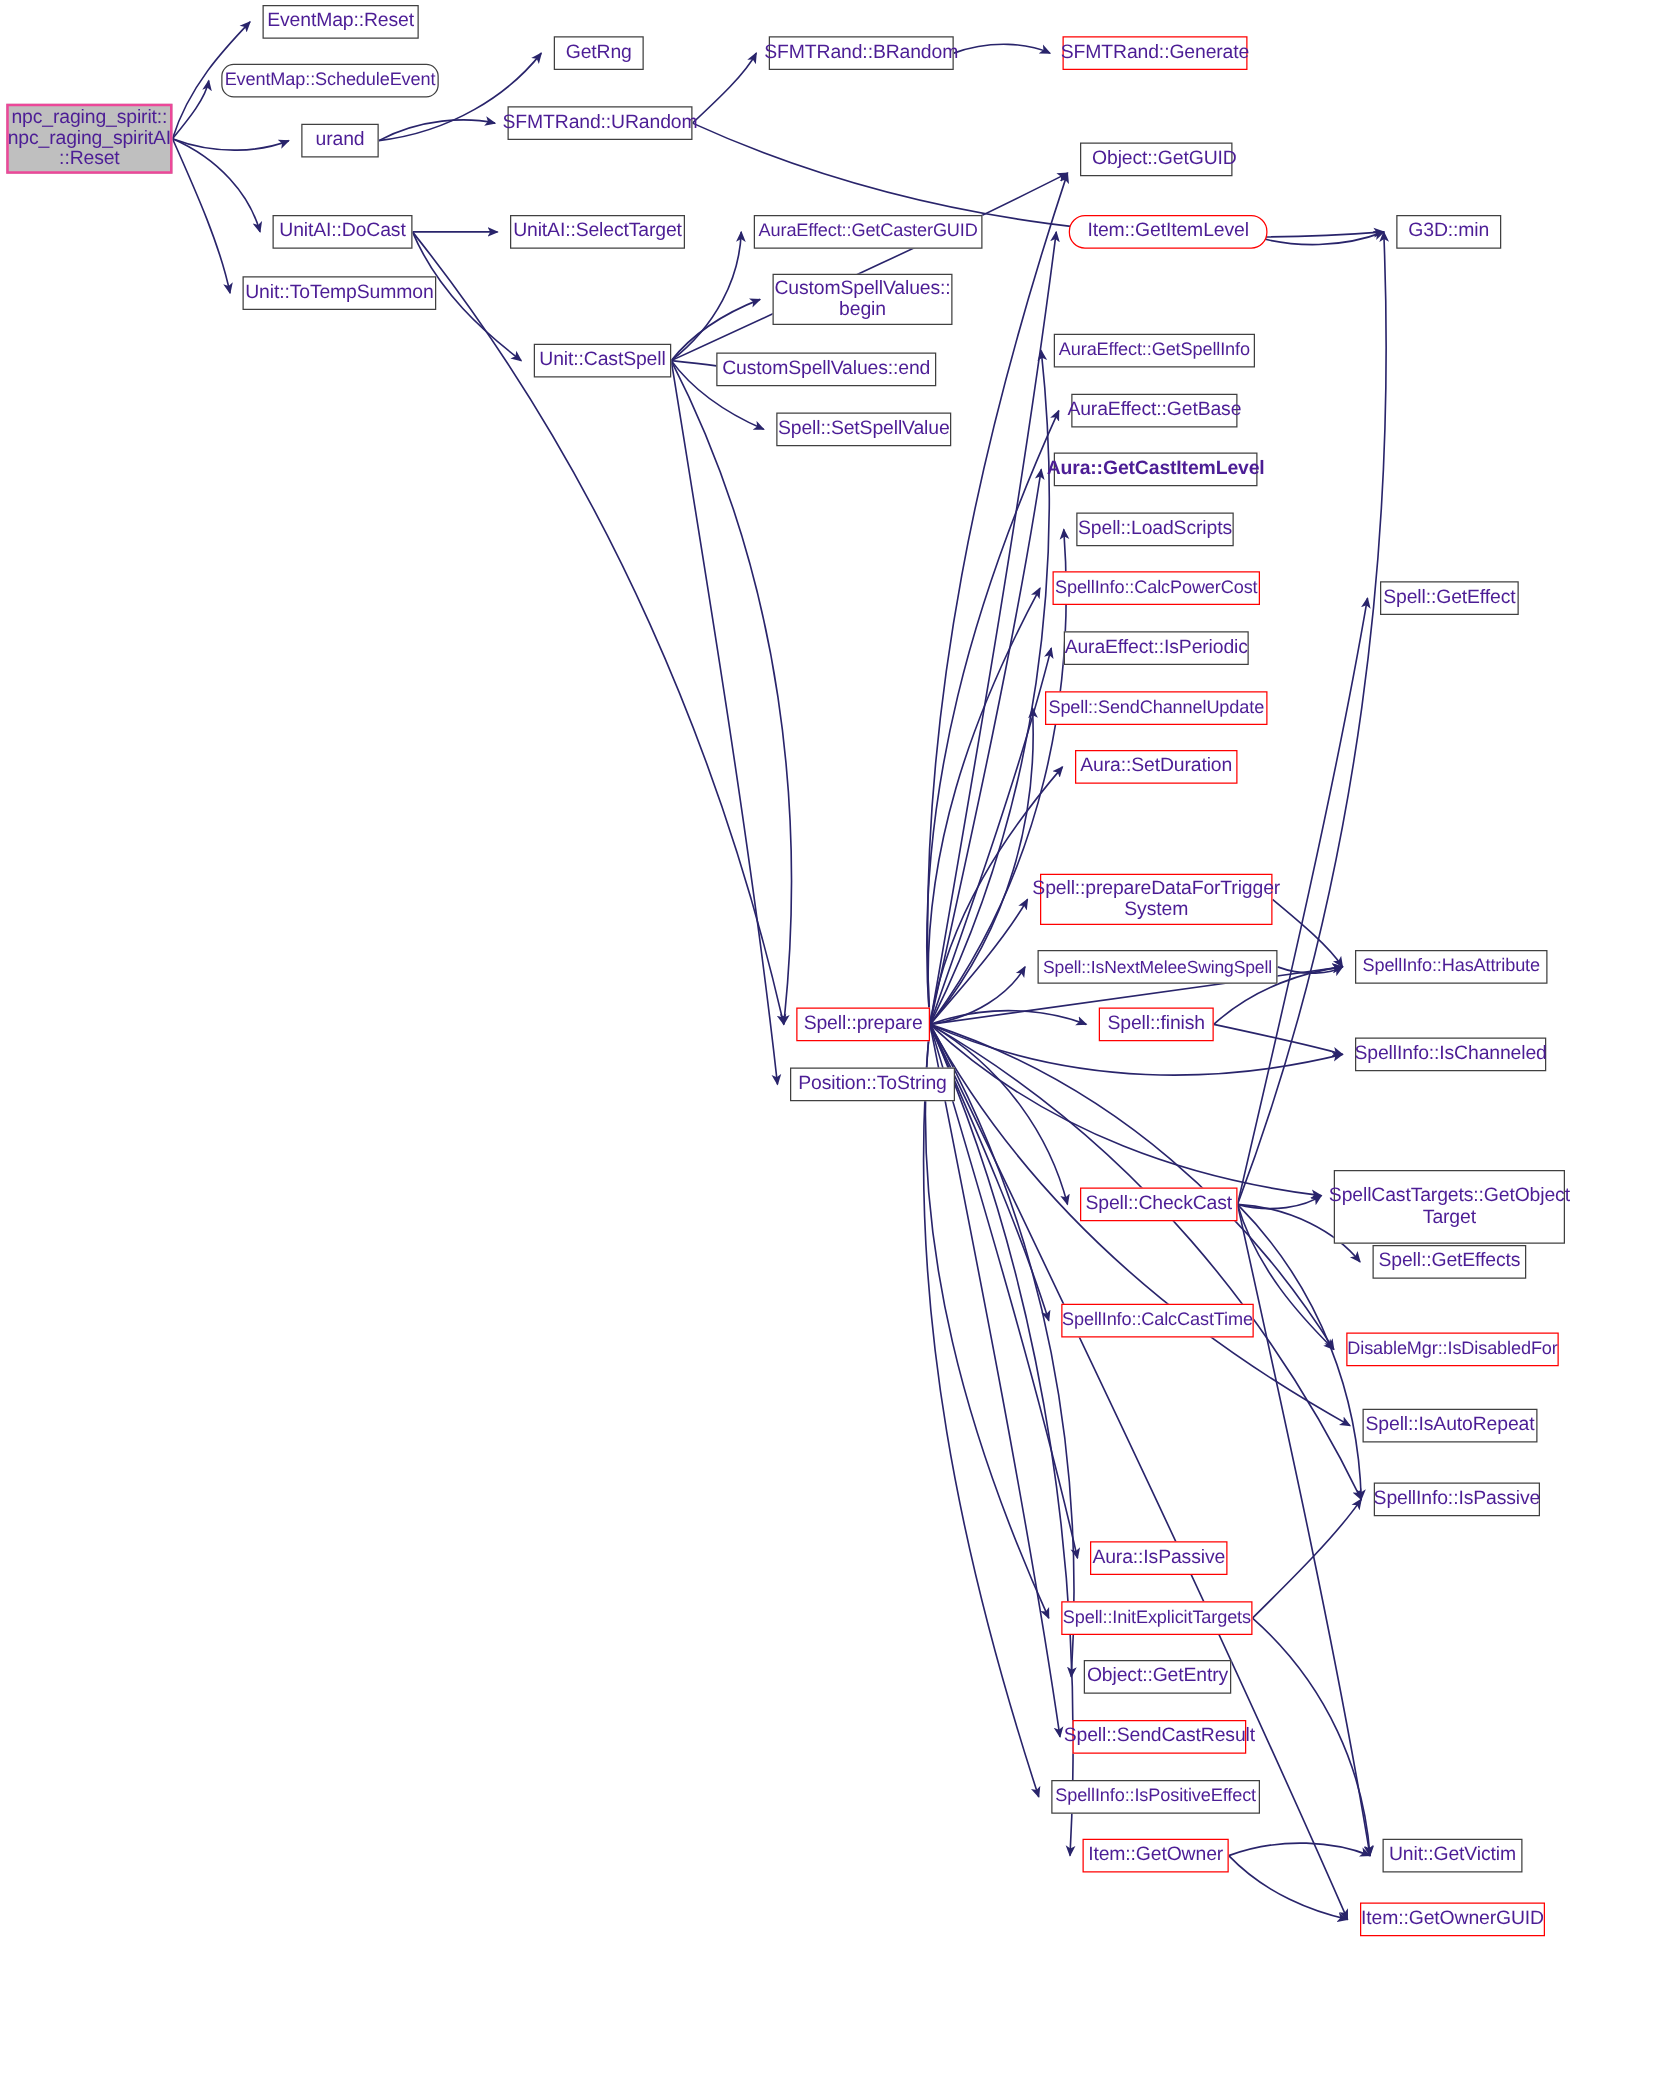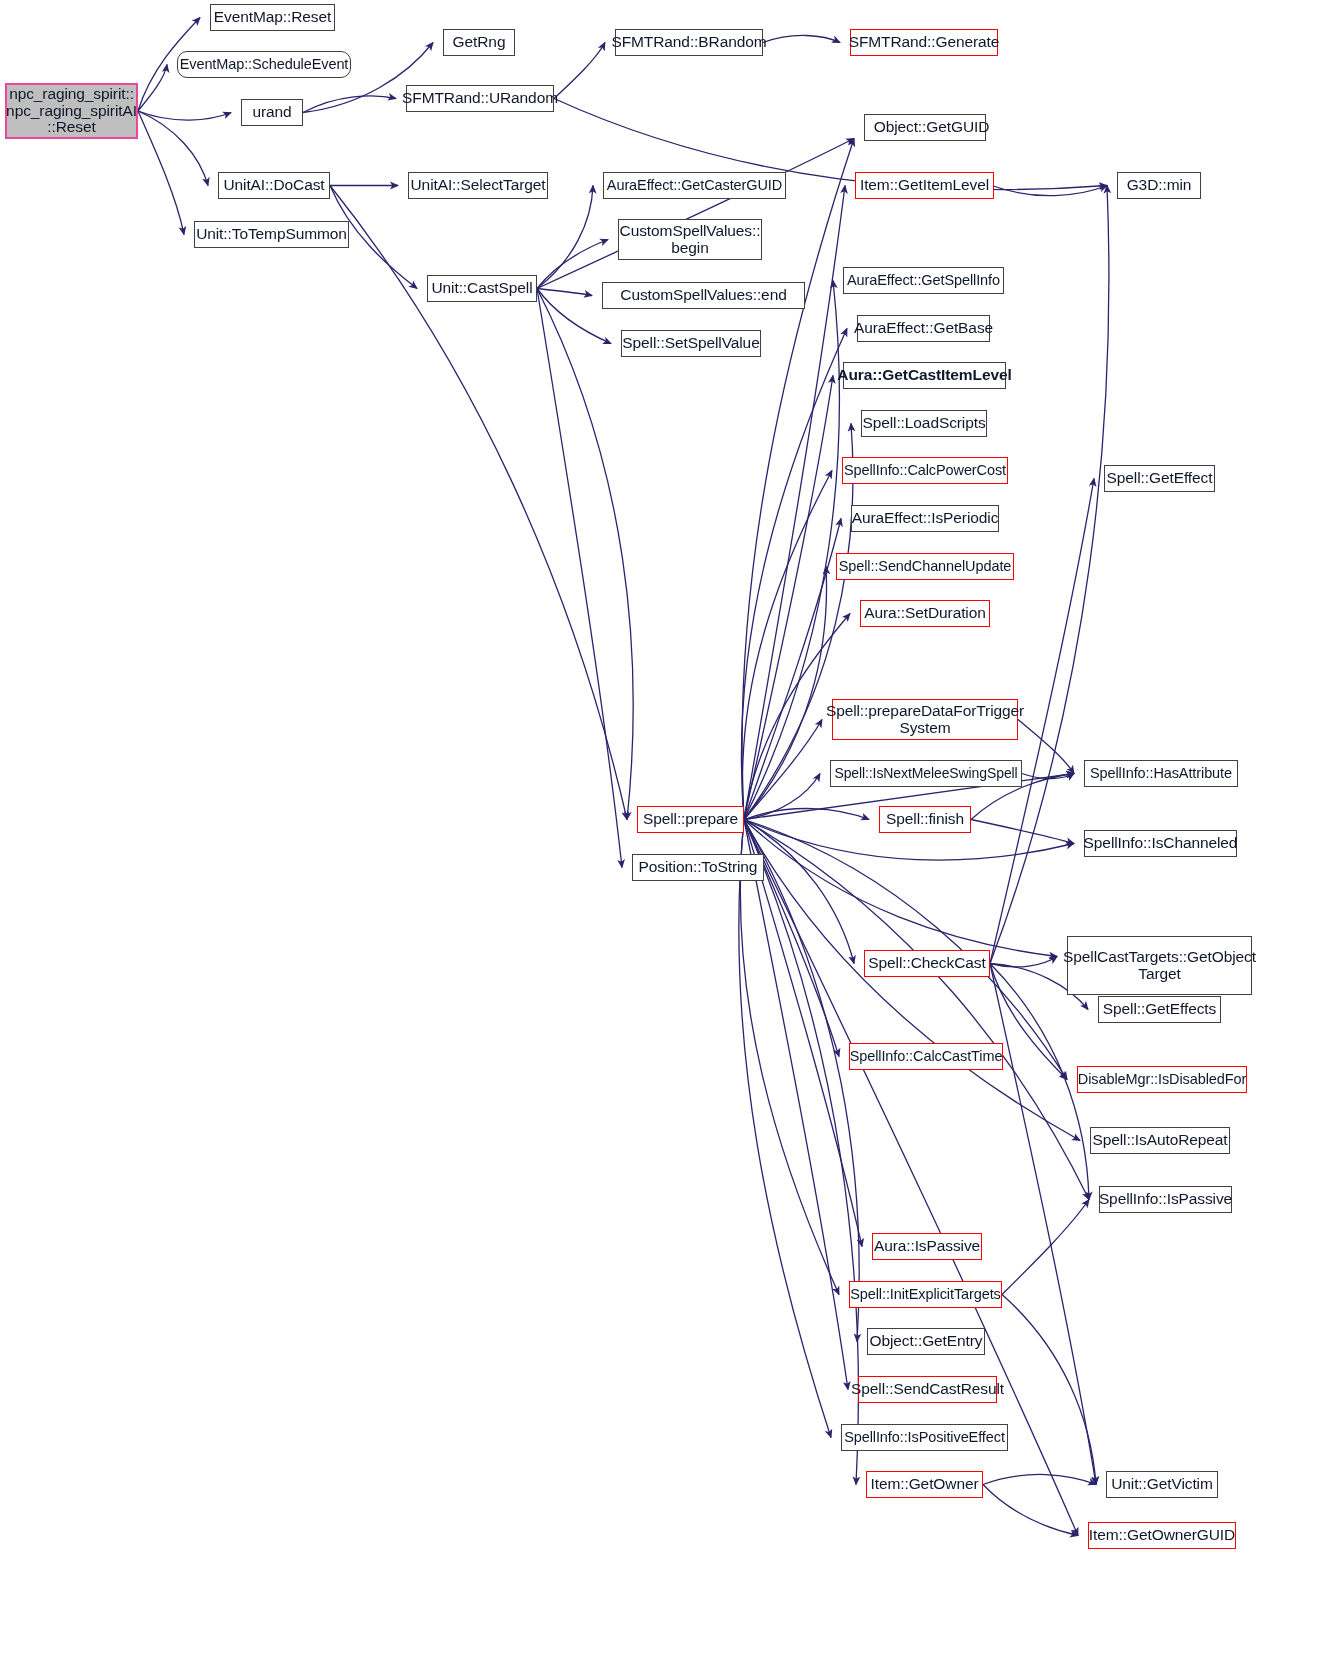--- a/index.html
+++ b/index.html
@@ -26,21 +26,21 @@
   }
   .node {
     position: absolute;
     box-sizing: border-box;
     display: flex;
     align-items: center;
     justify-content: center;
     text-align: center;
     background: #ffffff;
     border: 1px solid #404040;
-    color: #0f172a;
+    color: #4c1d95;
     font-size: 15.5px;
     line-height: 1.08;
     letter-spacing: -0.1px;
     white-space: pre-line;
     padding: 0 3px;
     z-index: 5;
   }
   .node.red {
     border: 1px solid #ff0000;
   }
@@ -136,25 +136,25 @@
       <div class="node" style="left: 443px; top: 29px; width: 72px; height: 27px;">GetRng</div>
       <div class="node" style="left: 406px; top: 85px; width: 148px; height: 27px;">SFMTRand::URandom</div>
       <div class="node" style="left: 615px; top: 29px; width: 148px; height: 27px;">SFMTRand::BRandom</div>
       <div class="node red" style="left: 850px; top: 29px; width: 148px; height: 27px;">SFMTRand::Generate</div>
       <div class="node" style="left: 218px; top: 172px; width: 112px; height: 27px;">UnitAI::DoCast</div>
       <div class="node" style="left: 408px; top: 172px; width: 140px; height: 27px;">UnitAI::SelectTarget</div>
       <div class="node" style="left: 194px; top: 221px; width: 155px; height: 27px;">Unit::ToTempSummon</div>
       <div class="node" style="left: 427px; top: 275px; width: 110px; height: 27px;">Unit::CastSpell</div>
       <div class="node" style="left: 864px; top: 114px; width: 122px; height: 27px; padding-left: 16px;">Object::GetGUID</div>
       <div class="node" style="left: 603px; top: 172px; width: 183px; height: 27px; font-size: 14.5px;">AuraEffect::GetCasterGUID</div>
-      <div class="node red" style="left: 855px; top: 172px; width: 139px; height: 27px;">Item::GetItemLevel</div>
+      <div class="node red" style="left: 855px; top: 172px; width: 159px; height: 27px; border-radius: 13px;">Item::GetItemLevel</div>
       <div class="node" style="left: 1117px; top: 172px; width: 84px; height: 27px;">G3D::min</div>
       <div class="node" style="left: 618px; top: 219px; width: 144px; height: 41px;">CustomSpellValues::
 begin</div>
-      <div class="node" style="left: 602px; top: 282px; width: 203px; height: 27px;">CustomSpellValues::end</div>
+      <div class="node" style="left: 573px; top: 282px; width: 176px; height: 27px;">CustomSpellValues::end</div>
       <div class="node" style="left: 621px; top: 330px; width: 140px; height: 27px;">Spell::SetSpellValue</div>
       <div class="node" style="left: 843px; top: 267px; width: 161px; height: 27px; font-size: 14.5px;">AuraEffect::GetSpellInfo</div>
       <div class="node" style="left: 857px; top: 315px; width: 133px; height: 27px;">AuraEffect::GetBase</div>
       <div class="node" style="left: 843px; top: 362px; width: 163px; height: 27px; font-weight: bold;">Aura::GetCastItemLevel</div>
       <div class="node" style="left: 861px; top: 410px; width: 126px; height: 27px;">Spell::LoadScripts</div>
       <div class="node red" style="left: 842px; top: 457px; width: 166px; height: 27px; font-size: 14.5px;">SpellInfo::CalcPowerCost</div>
       <div class="node" style="left: 851px; top: 505px; width: 148px; height: 27px;">AuraEffect::IsPeriodic</div>
       <div class="node red" style="left: 836px; top: 553px; width: 178px; height: 27px; font-size: 14.5px;">Spell::SendChannelUpdate</div>
       <div class="node red" style="left: 860px; top: 600px; width: 130px; height: 27px;">Aura::SetDuration</div>
       <div class="node" style="left: 1104px; top: 465px; width: 111px; height: 27px;">Spell::GetEffect</div>

